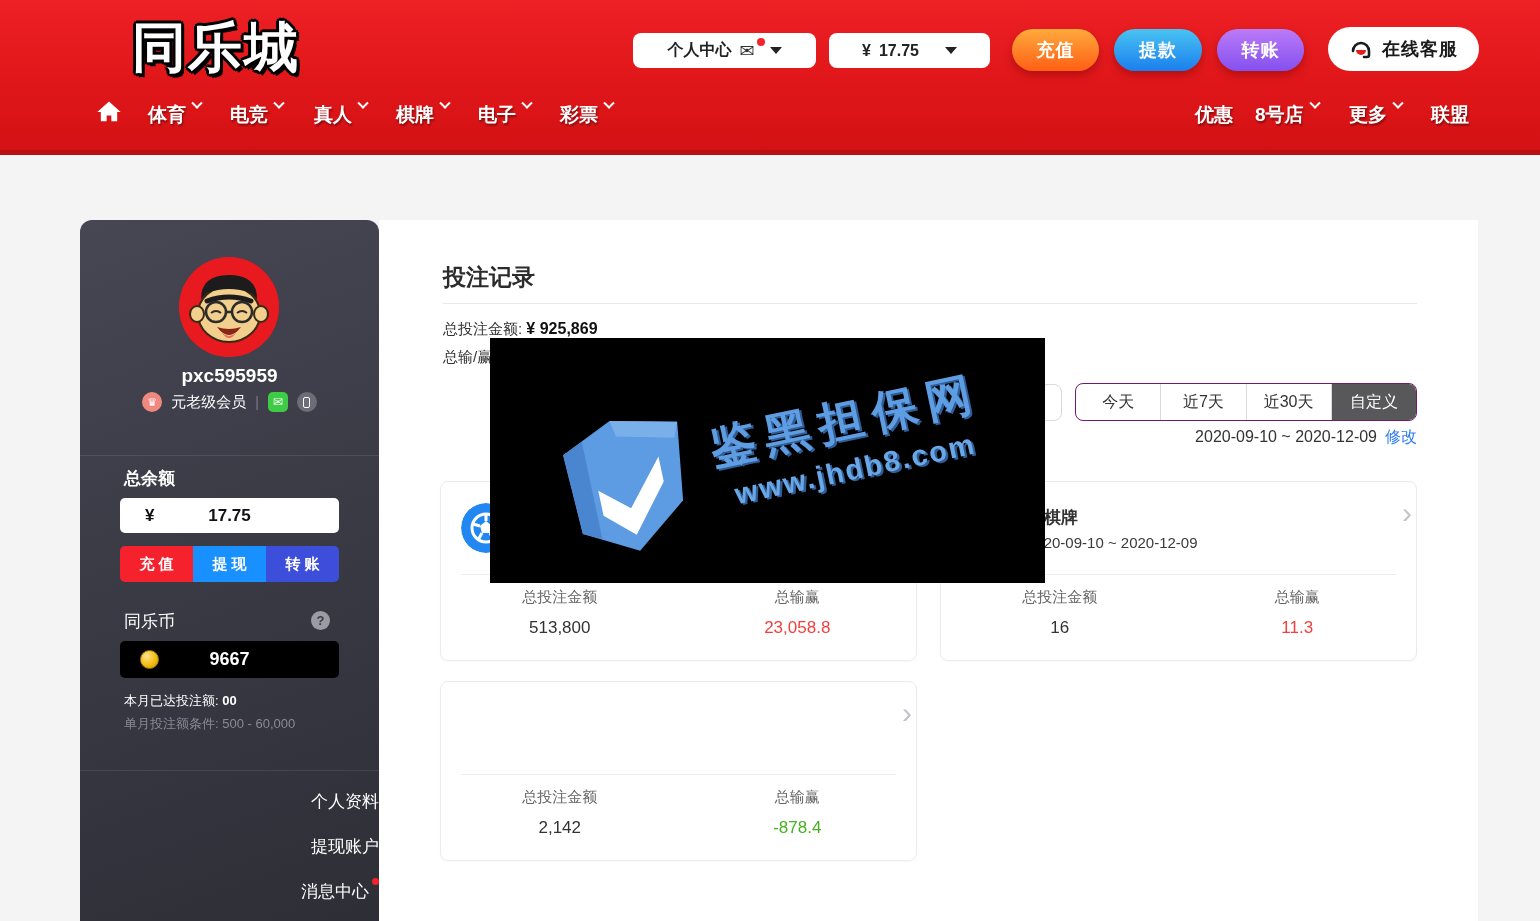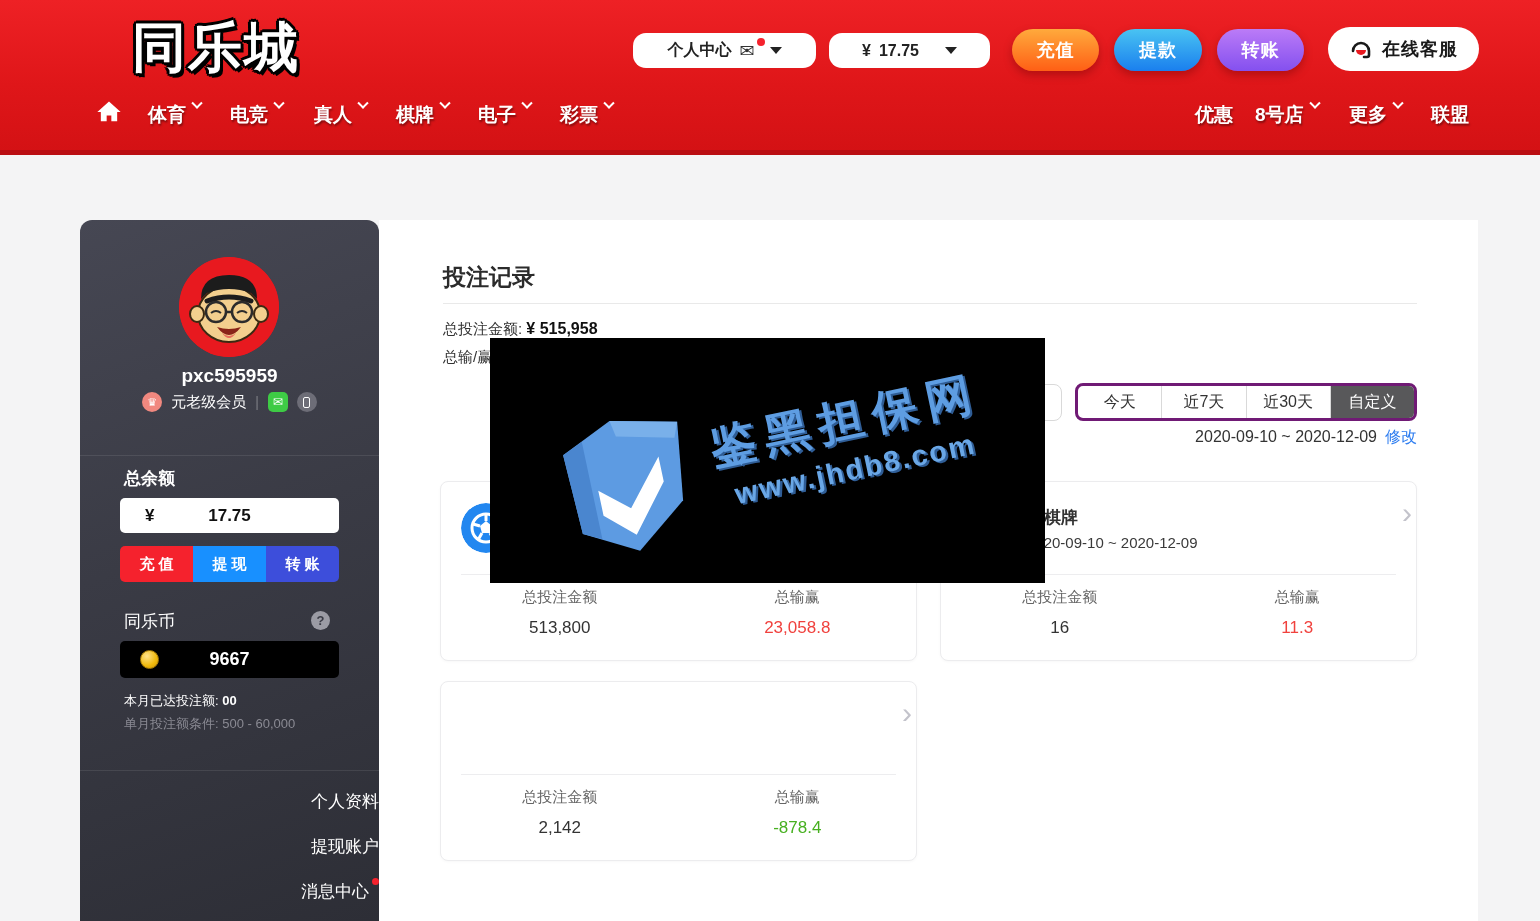--- a/index.html
+++ b/index.html
@@ -7,21 +7,21 @@
   body { font-family:"Liberation Sans","DejaVu Sans",sans-serif; background:#f4f4f5; }
   #page { position:relative; width:1540px; height:921px; overflow:hidden; background:#f4f4f5; }
 
   
   .header { position:absolute; left:0; top:0; width:1540px; height:155px;
             background:linear-gradient(180deg,#ee2125 0%,#df1619 55%,#d31114 100%); }
   .header::after { content:""; position:absolute; left:0; bottom:0; width:100%; height:5px; background:#ba0e12; }
   .logo { position:absolute; left:88px; top:12px; font-size:54px; font-weight:900; color:#fff; letter-spacing:2px;
           text-shadow:-3px 0 0 #000, 3px 0 0 #000, 0 -3px 0 #000, 0 3px 0 #000,
                       -2px -2px 0 #000, 2px -2px 0 #000, -2px 2px 0 #000, 3px 4px 0 #000;margin-left:44px; }
-  .pill { position:absolute; top:33px; height:35px; background:#fff; border-radius:13px;
+  .pill { position:absolute; top:33px; height:35px; background:#fff; border-radius:8px;
           display:flex; align-items:center; justify-content:center; gap:8px;
           font-size:16px; font-weight:700; color:#222; cursor:pointer; }
   .pill-user { left:633px; width:183px; }
   .pill-balance { left:829px; width:161px; }
   .mail-wrap { position:relative; width:22px; height:18px; }
   .mail-glyph { font-size:18px; line-height:18px; color:#333; }
   .mail-dot { position:absolute; right:-3px; top:-4px; width:8px; height:8px; border-radius:50%; background:#f5222d; }
   .caret-tri { width:0; height:0; border-left:6px solid transparent; border-right:6px solid transparent; border-top:7px solid #222; }
   .hbtn { position:absolute; top:29px; height:42px; border-radius:21px; display:flex; align-items:center; justify-content:center;
           color:#fff; font-size:18px; font-weight:700; letter-spacing:1px; cursor:pointer; box-shadow:0 4px 9px rgba(90,0,0,.35); }
@@ -74,21 +74,21 @@
 
   
   .main-panel { position:absolute; left:379px; top:220px; width:1099px; height:701px; background:#fff; }
   .page-title { position:absolute; left:443px; top:262px; font-size:23px; font-weight:700; color:#2b2b2b; }
   .title-rule { position:absolute; left:443px; top:303px; width:974px; height:1px; background:#e9e9e9; }
   .sum-line1 { position:absolute; left:443px; top:320px; font-size:15px; color:#333; }
   .sum-line1 b { font-size:16px; color:#111; }
   .sum-line2 { position:absolute; left:443px; top:348px; font-size:15px; color:#333; }
   .filter-remnant { position:absolute; left:988px; top:384px; width:74px; height:37px; background:#fff; border:1px solid #d9d9d9; border-radius:8px; }
   .filter-group { position:absolute; left:1075px; top:383px; width:342px; height:38px; display:flex;
-                  border:3px solid #701a75; border-radius:8px; background:#fff; overflow:hidden; }
+                  border:1px solid #701a75; border-radius:8px; background:#fff; overflow:hidden; }
   .filter-seg { flex:1; display:flex; align-items:center; justify-content:center; font-size:16px; color:#333;
                 border-left:1px solid #d9d9d9; cursor:pointer; }
   .filter-seg:first-child { border-left:none; }
   .filter-seg.selected { background:#58585a; color:#fff; }
   .date-row { position:absolute; top:427px; left:443px; width:974px; text-align:right; font-size:16px; color:#333; }
   .date-row a { color:#2f7ef0; text-decoration:none; margin-left:8px; cursor:pointer; }
 
   
   .card { position:absolute; width:477px; height:180px; background:#fff; border:1px solid #ececee; border-radius:8px;
           box-shadow:0 1px 3px rgba(0,0,0,.03); }
@@ -257,21 +257,21 @@
       <span>消息中心</span><span class="msg-dot"></span>
     </div>
   </div>
 
   <div class="main-panel"></div>
 
   <div class="page-title">投注记录</div>
   <div class="title-rule"></div>
 
   <div class="sum-line1">
-    <span>总投注金额:</span>&nbsp;<b>¥ 515,958</b>
+    <span>总投注金额:</span>&nbsp;<b>¥ 925,869</b>
   </div>
   <div class="sum-line2">总输/赢</div>
 
   <div class="filter-remnant"></div>
   <div class="filter-group">
     <div class="filter-seg">今天</div>
     <div class="filter-seg">近7天</div>
     <div class="filter-seg">近30天</div>
     <div class="filter-seg selected">自定义</div>
   </div>

